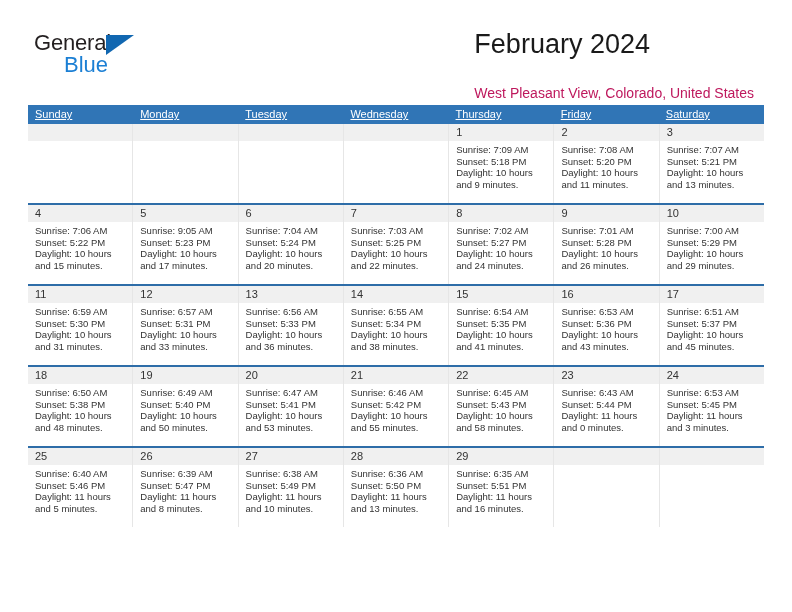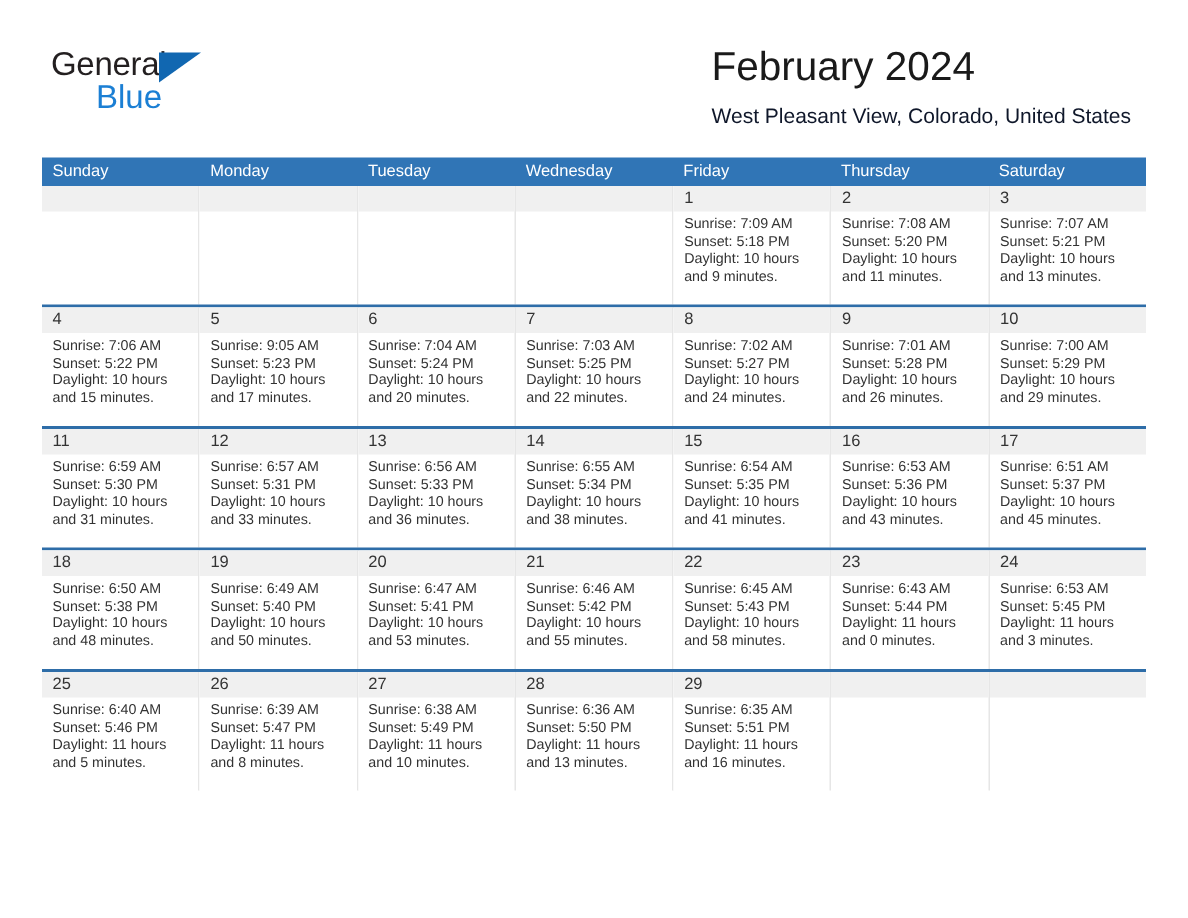--- a/index.html
+++ b/index.html
@@ -65,23 +65,23 @@
     text-align: left;
   }
   .cal-title {
     font-size: 27px;
     color: #1a1a1a;
     font-weight: normal;
     line-height: 32px;
     white-space: nowrap;
   }
   .cal-subtitle {
-    margin-top: 9px;
+    margin-top: 25px;
     font-size: 14px;
-    color: #0f172a;
+    color: #be185d;
     line-height: 16px;
     white-space: nowrap;
   }
 
   
   .calendar {
     position: absolute;
     left: 28px;
     top: 105px;
     width: 736px;
@@ -92,20 +92,21 @@
     height: 19px;
   }
   .cal-head .hcell {
     flex: 1 1 0;
     color: #ffffff;
     font-size: 11px;
     line-height: 19px;
     padding-left: 7px;
     white-space: nowrap;
     overflow: hidden;
+    text-decoration: underline;
   }
   .week {
     display: flex;
     border-top: 2px solid #2e6da8;
     position: relative;
   }
   .week:first-of-type { border-top: none; }
   .day {
     flex: 1 1 0;
     width: 105.14px;
@@ -158,22 +159,22 @@
     </div>
 
   </div>
 
   <div class="calendar">
     <div class="cal-head" id="weekday-header">
         <div class="hcell">Sunday</div>
         <div class="hcell">Monday</div>
         <div class="hcell">Tuesday</div>
         <div class="hcell">Wednesday</div>
+        <div class="hcell">Thursday</div>
         <div class="hcell">Friday</div>
-        <div class="hcell">Thursday</div>
         <div class="hcell">Saturday</div>
       </div>
     <div id="weeks-container">
         <div class="week week-row-1">
           <div class="day">
             <div class="daynum"></div>
             <div class="events"></div>
           </div>
           <div class="day">
             <div class="daynum"></div>

